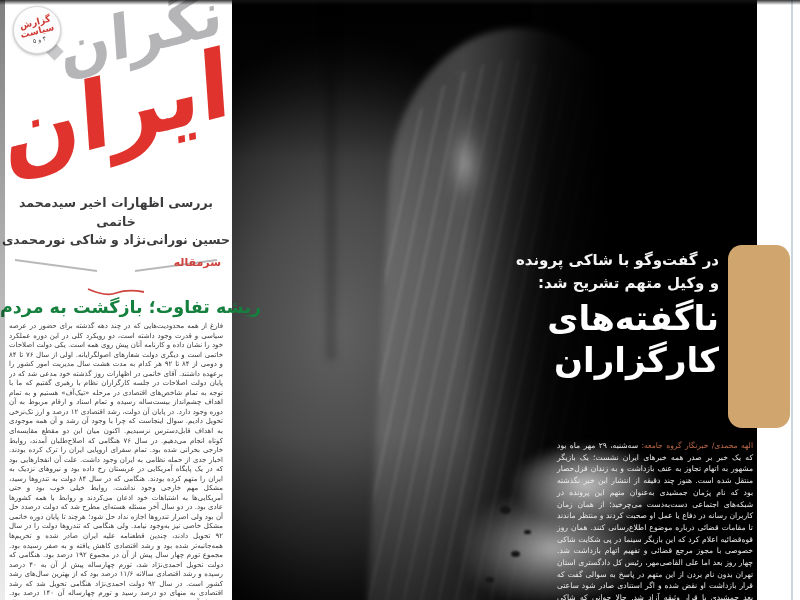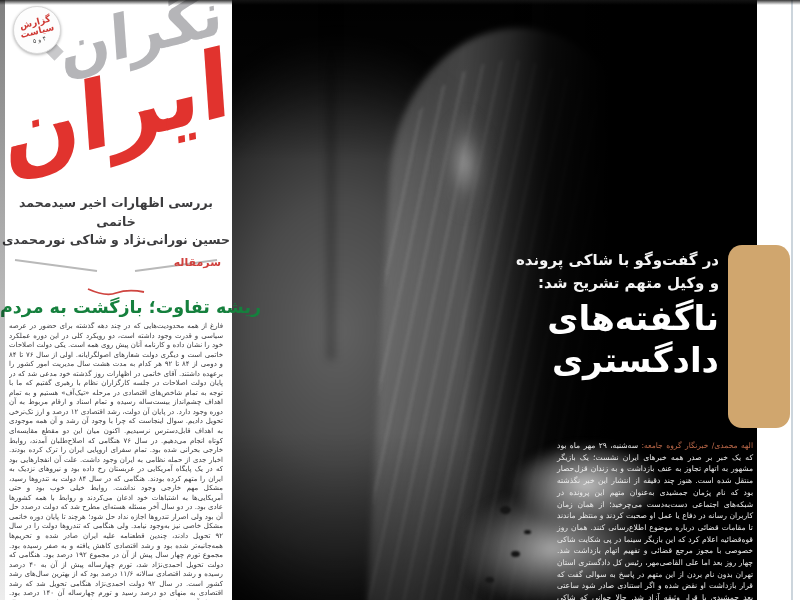--- a/index.html
+++ b/index.html
@@ -100,21 +100,21 @@
     <div class="vignette"></div>
     <div class="hand"></div>
     <div class="nails"></div>
 
     <div class="ov-kicker">
       <div>در گفت‌وگو با شاکی پرونده</div>
       <div>و وکیل متهم تشریح شد:</div>
     </div>
     <div class="ov-headline">
       <div>ناگفته‌های</div>
-      <div>دادگستری</div>
+      <div>کارگزاران</div>
     </div>
     <p class="ov-body"><span class="byline">الهه محمدی/ خبرنگار گروه جامعه:</span> <span>سه‌شنبه، ۲۹ مهر ماه بود که یک خبر بر صدر همه خبرهای ایران نشست؛ یک بازیگر مشهور به اتهام تجاوز به عنف بازداشت و به زندان قزل‌حصار منتقل شده است. هنوز چند دقیقه از انتشار این خبر نگذشته بود که نام پژمان جمشیدی به‌عنوان متهم این پرونده در شبکه‌های اجتماعی دست‌به‌دست می‌چرخید؛ از همان زمان کاربران رسانه در دفاع یا عمل او صحبت کردند و منتظر ماندند تا مقامات قضائی درباره موضوع اطلاع‌رسانی کنند. همان روز قوه‌قضائیه اعلام کرد که این بازیگر سینما در پی شکایت شاکی خصوصی با مجوز مرجع قضائی و تفهیم اتهام بازداشت شد. چهار روز بعد اما علی القاصی‌مهر، رئیس کل دادگستری استان تهران بدون نام بردن از این متهم در پاسخ به سوالی گفت که قرار بازداشت او نقض شده و اگر استنادی صادر شود ساعتی بعد جمشیدی با قرار وثیقه آزاد شد. حالا جوانی که شاکی پرونده پژمان جمشیدی است و سفارش و</span></p>
   </div>
 
   <div class="tan-tab"></div>
   <div class="edge-rule"></div>
 
   <div class="badge">
     <div class="badge-inner">
       <span class="b1">گزارش</span>

